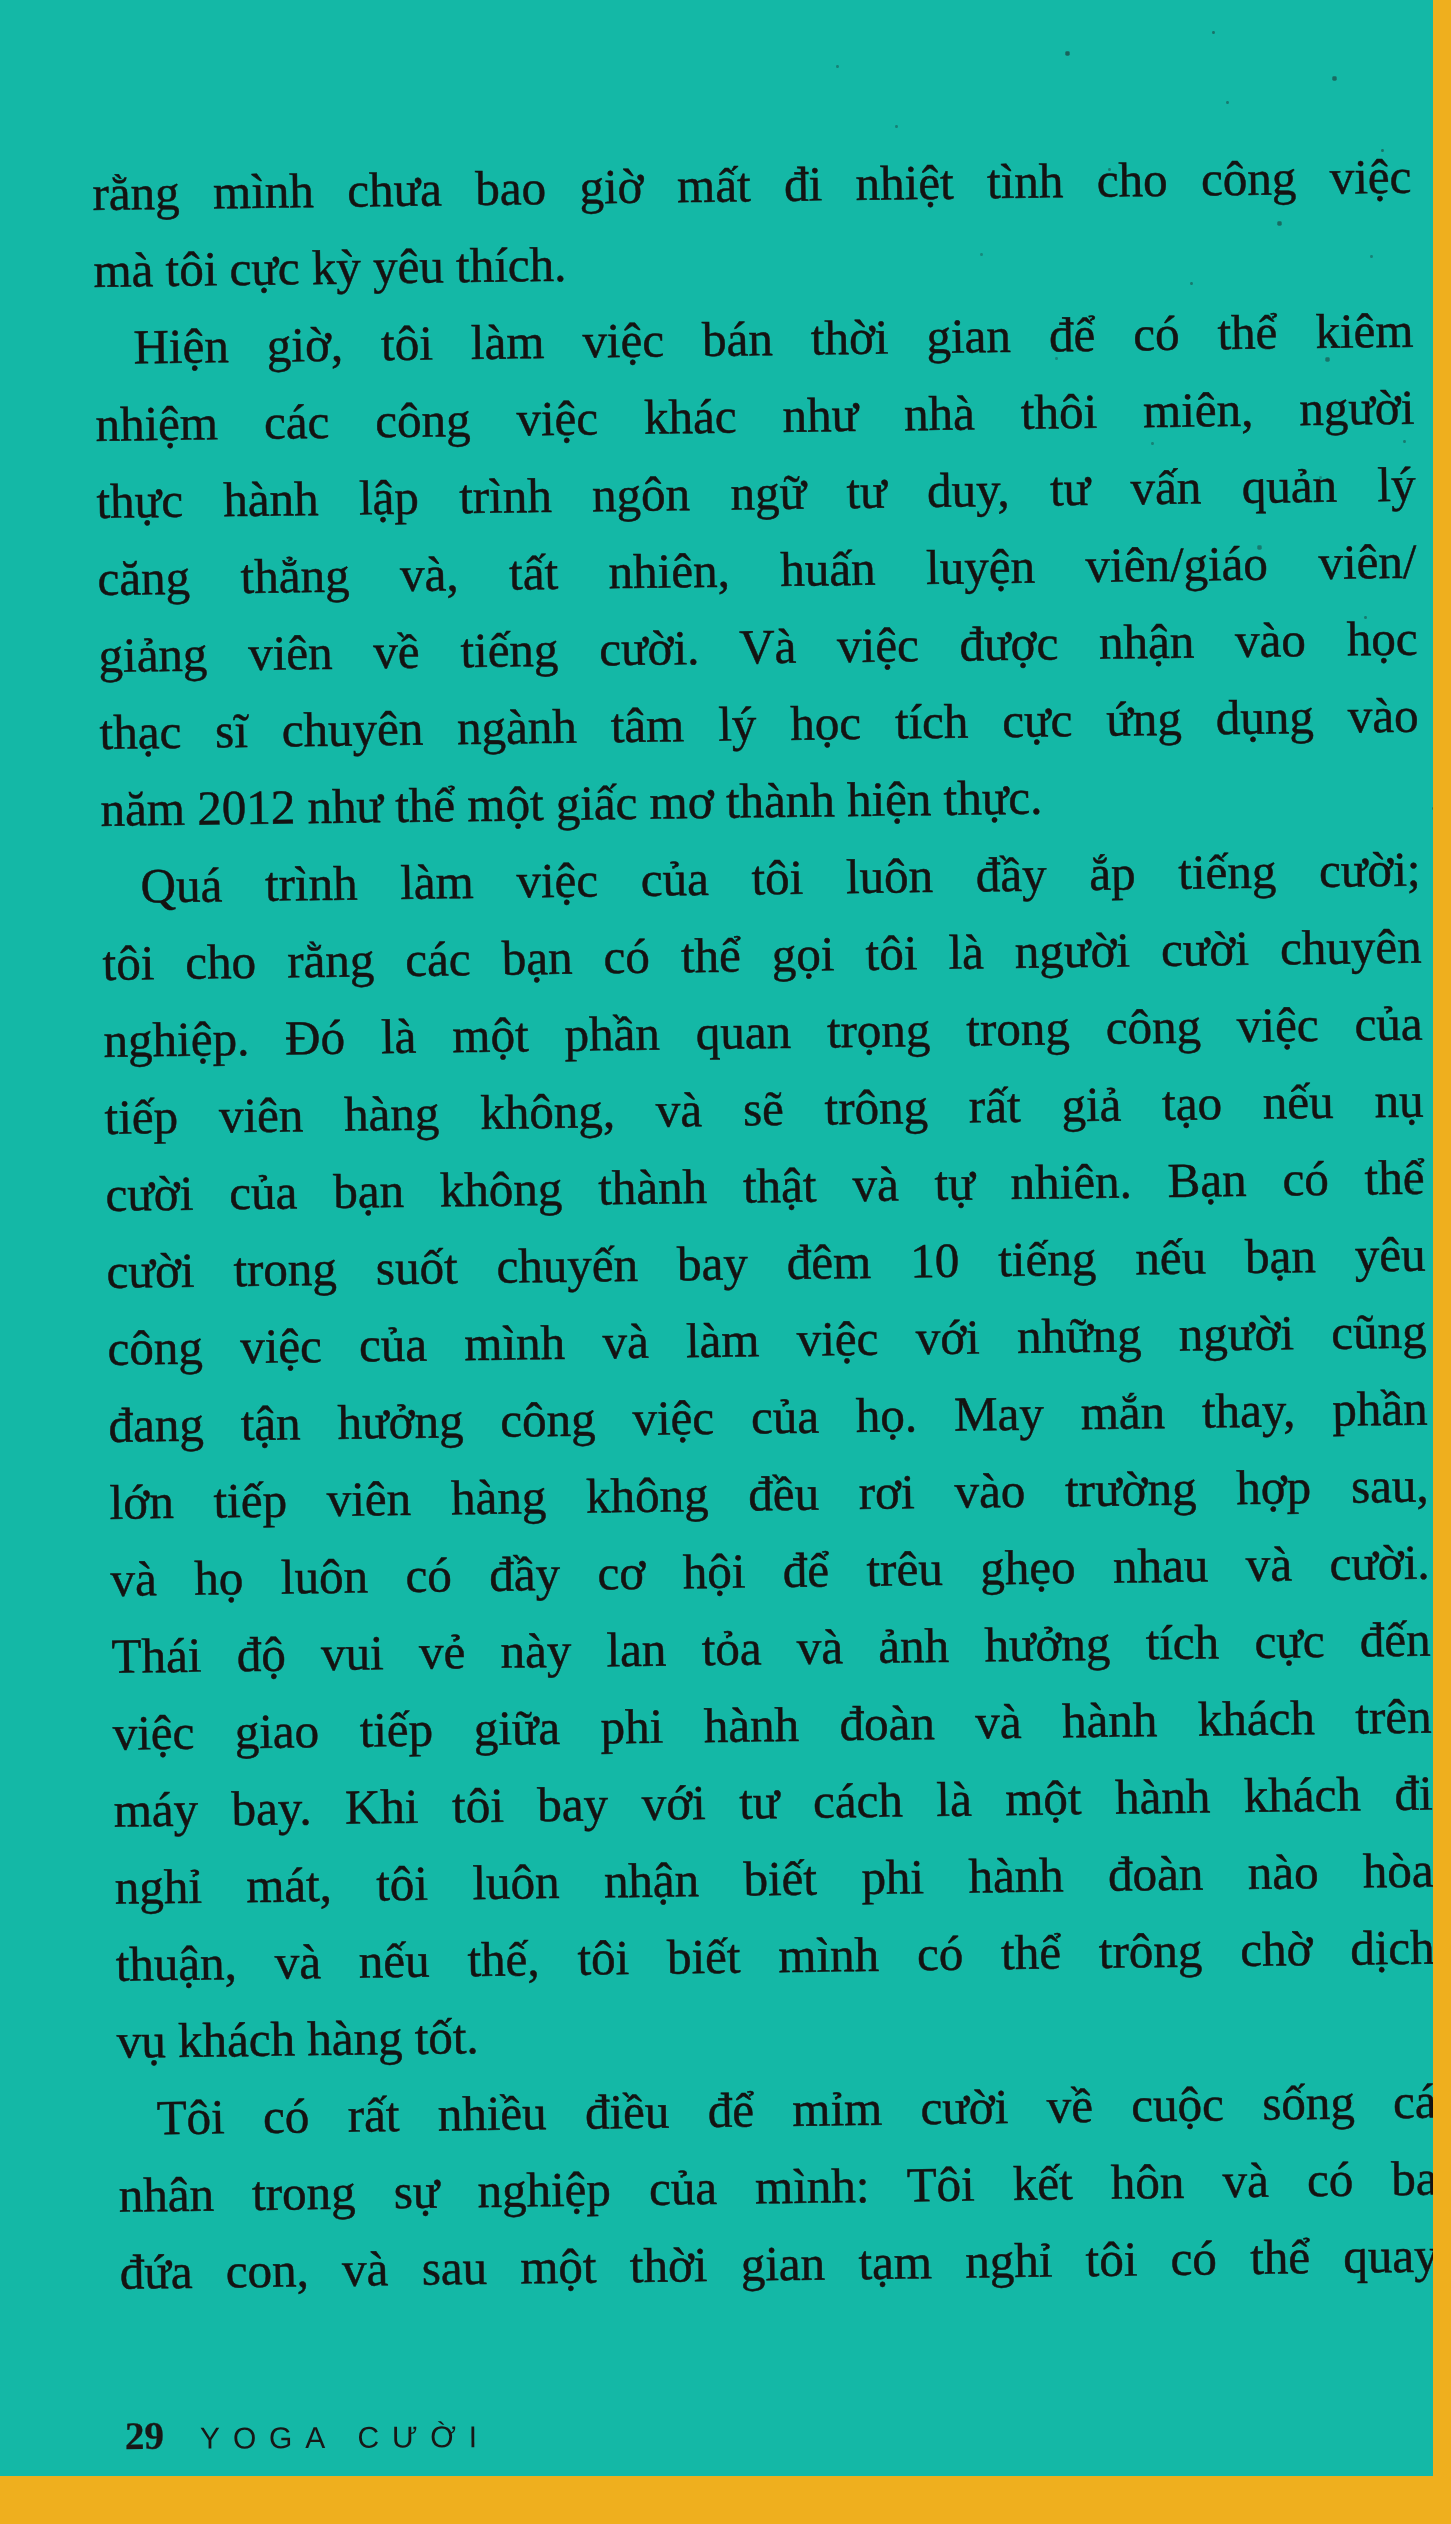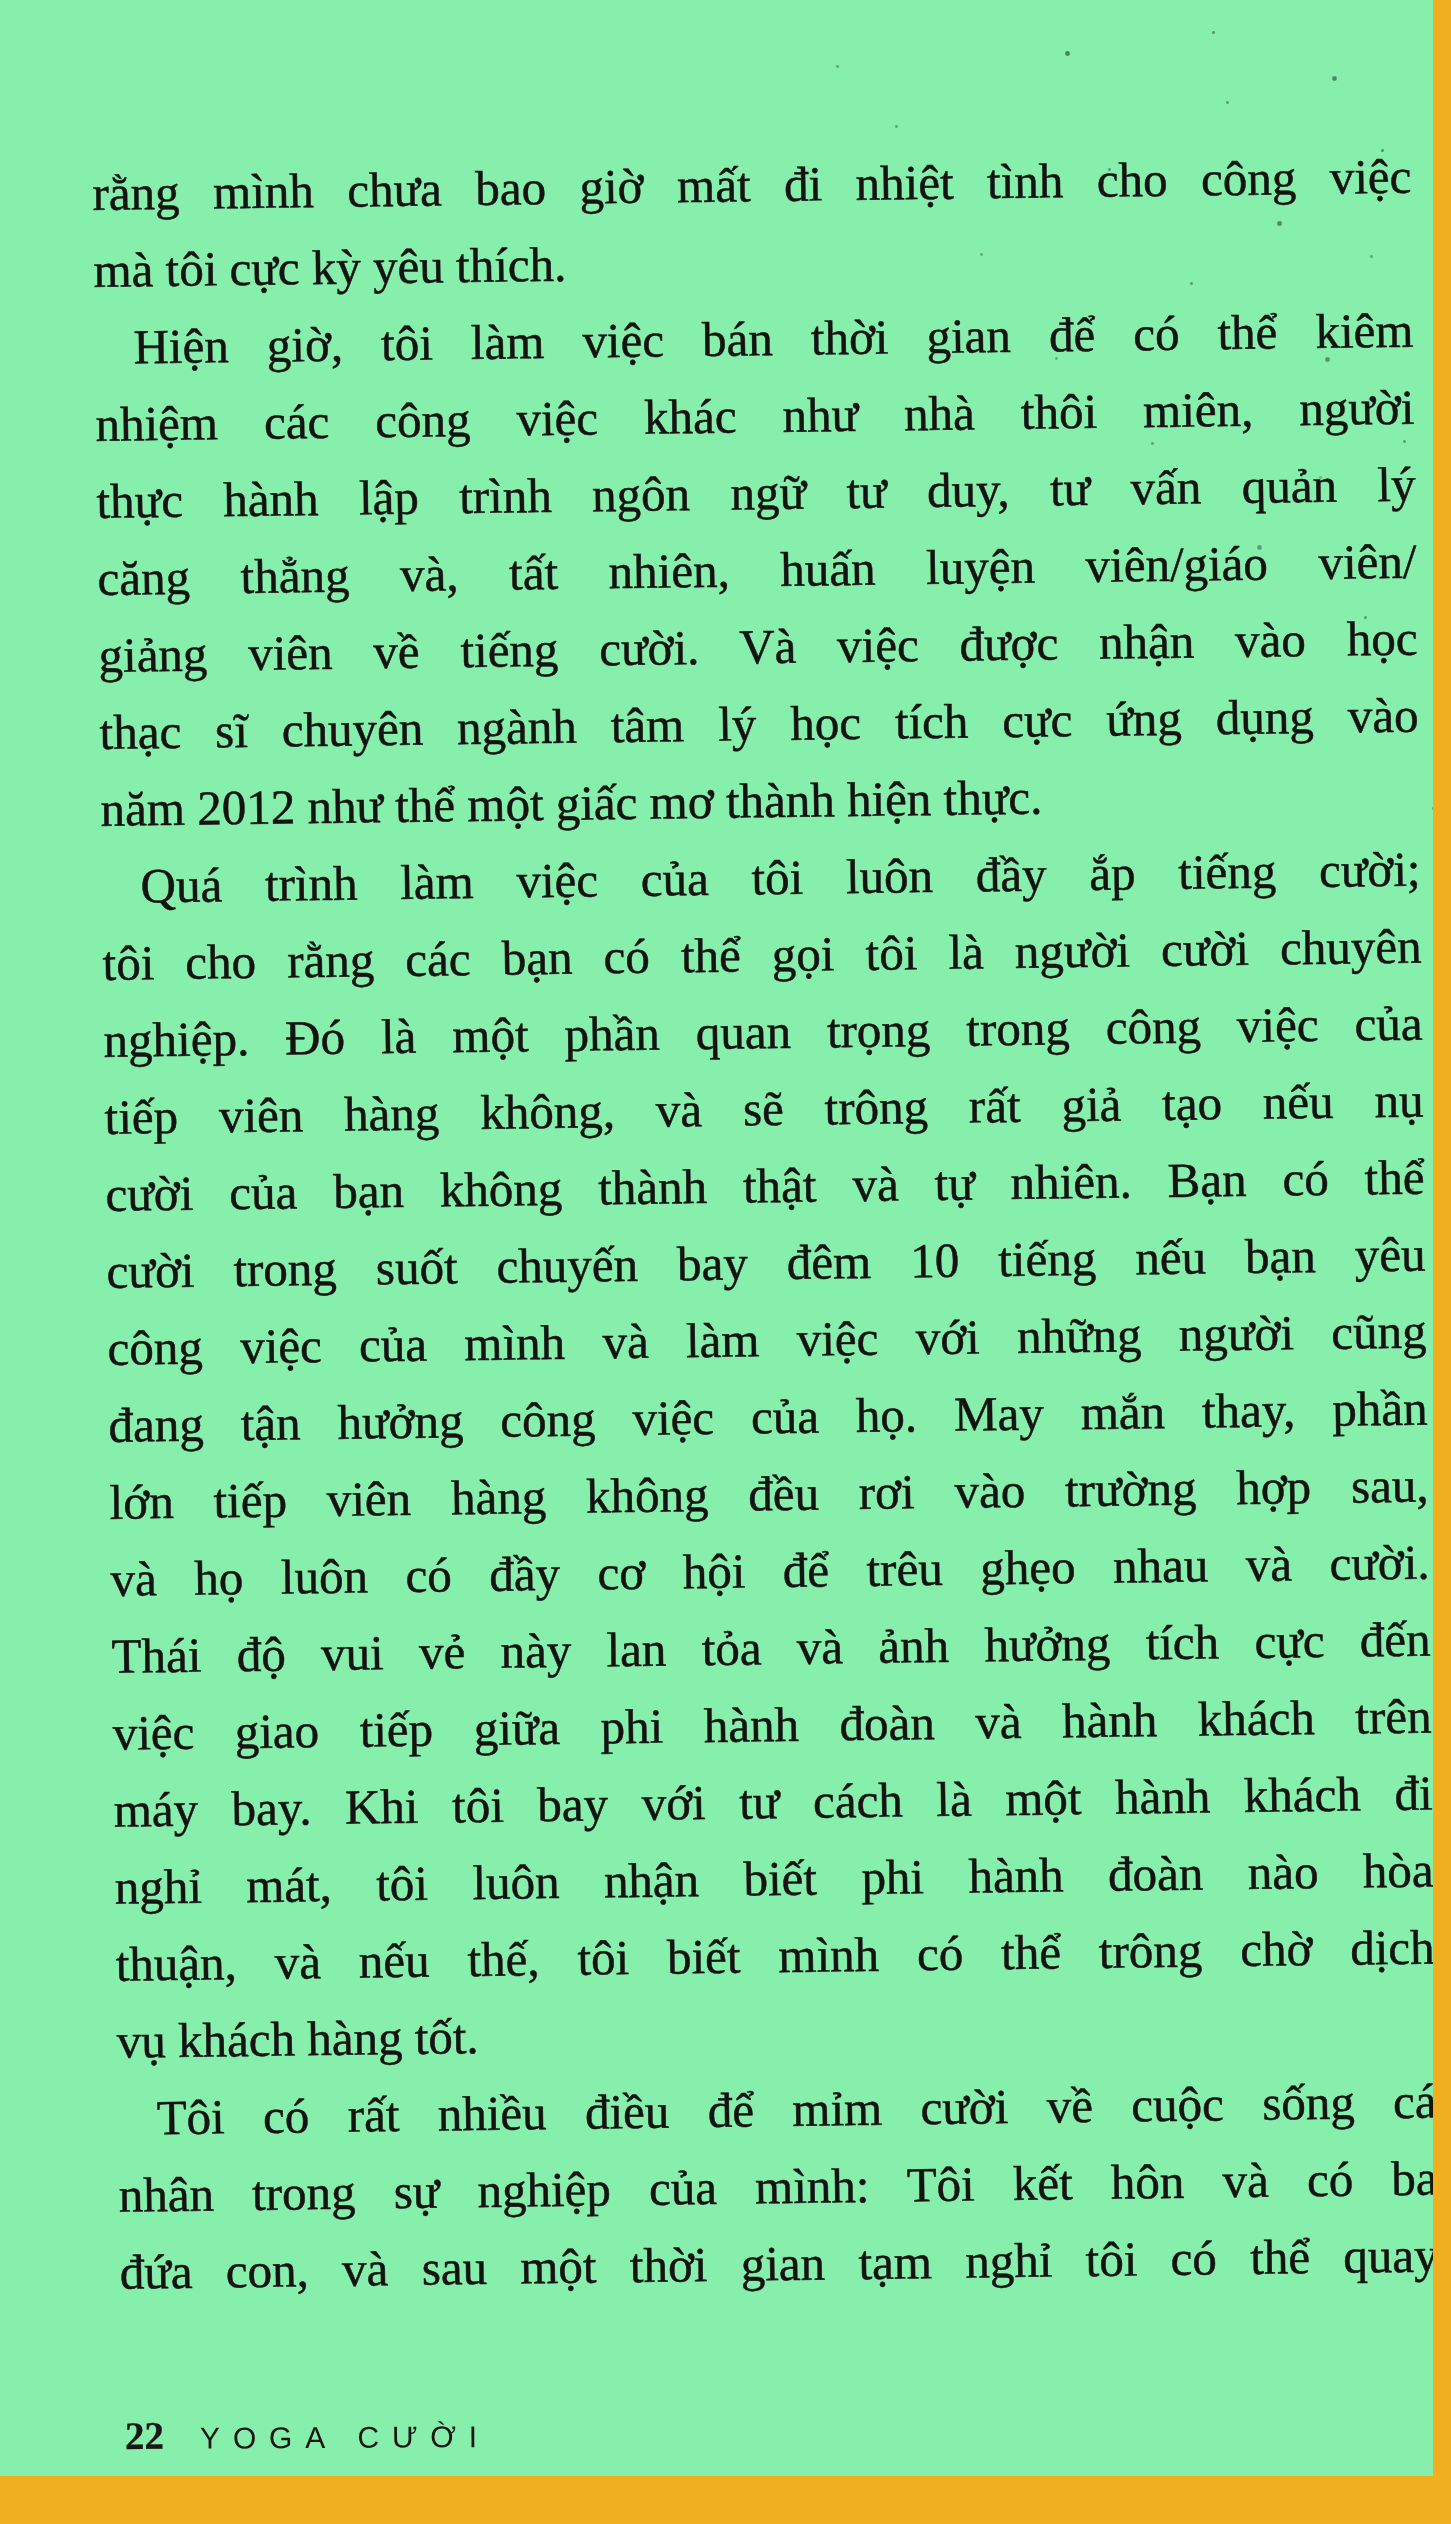--- a/index.html
+++ b/index.html
@@ -49,21 +49,21 @@
   .book-title{
     font-family:"Liberation Sans","DejaVu Sans",sans-serif;
     font-size:30px;letter-spacing:12.8px;font-weight:500;
   }
   .edge-right{position:absolute;top:0;right:0;width:19px;height:2525px;}
   .edge-bottom{position:absolute;left:0;bottom:0;width:1452px;height:49px;}
 </style>
 </head>
 <body>
 
-<div class="page" style="background: #86efac;">
+<div class="page" style="background: #14b8a6;">
   <div class="speckles"></div>
 
   <main class="text-block" style="color: rgb(20, 19, 18);">
       <div class="line">rằng mình chưa bao giờ mất đi nhiệt tình cho công việc</div>
       <div class="line end">mà tôi cực kỳ yêu thích.</div>
       <div class="line indent">Hiện giờ, tôi làm việc bán thời gian để có thể kiêm</div>
       <div class="line">nhiệm các công việc khác như nhà thôi miên, người</div>
       <div class="line">thực hành lập trình ngôn ngữ tư duy, tư vấn quản lý</div>
       <div class="line">căng thẳng và, tất nhiên, huấn luyện viên/giáo viên/</div>
       <div class="line">giảng viên về tiếng cười. Và việc được nhận vào học</div>
@@ -84,20 +84,20 @@
       <div class="line">máy bay. Khi tôi bay với tư cách là một hành khách đi</div>
       <div class="line">nghỉ mát, tôi luôn nhận biết phi hành đoàn nào hòa</div>
       <div class="line">thuận, và nếu thế, tôi biết mình có thể trông chờ dịch</div>
       <div class="line end">vụ khách hàng tốt.</div>
       <div class="line indent">Tôi có rất nhiều điều để mỉm cười về cuộc sống cá</div>
       <div class="line">nhân trong sự nghiệp của mình: Tôi kết hôn và có ba</div>
       <div class="line">đứa con, và sau một thời gian tạm nghỉ tôi có thể quay</div>
     </main>
 
   <footer class="footer">
-    <span class="page-num">22</span>
+    <span class="page-num">29</span>
     <span class="book-title">YOGA CƯỜI</span>
   </footer>
 </div>
 
 <div class="edge-right" style="background: rgb(239, 175, 30);"></div>
 <div class="edge-bottom" style="background: rgb(239, 175, 30);"></div>
 
 
 </body></html>

